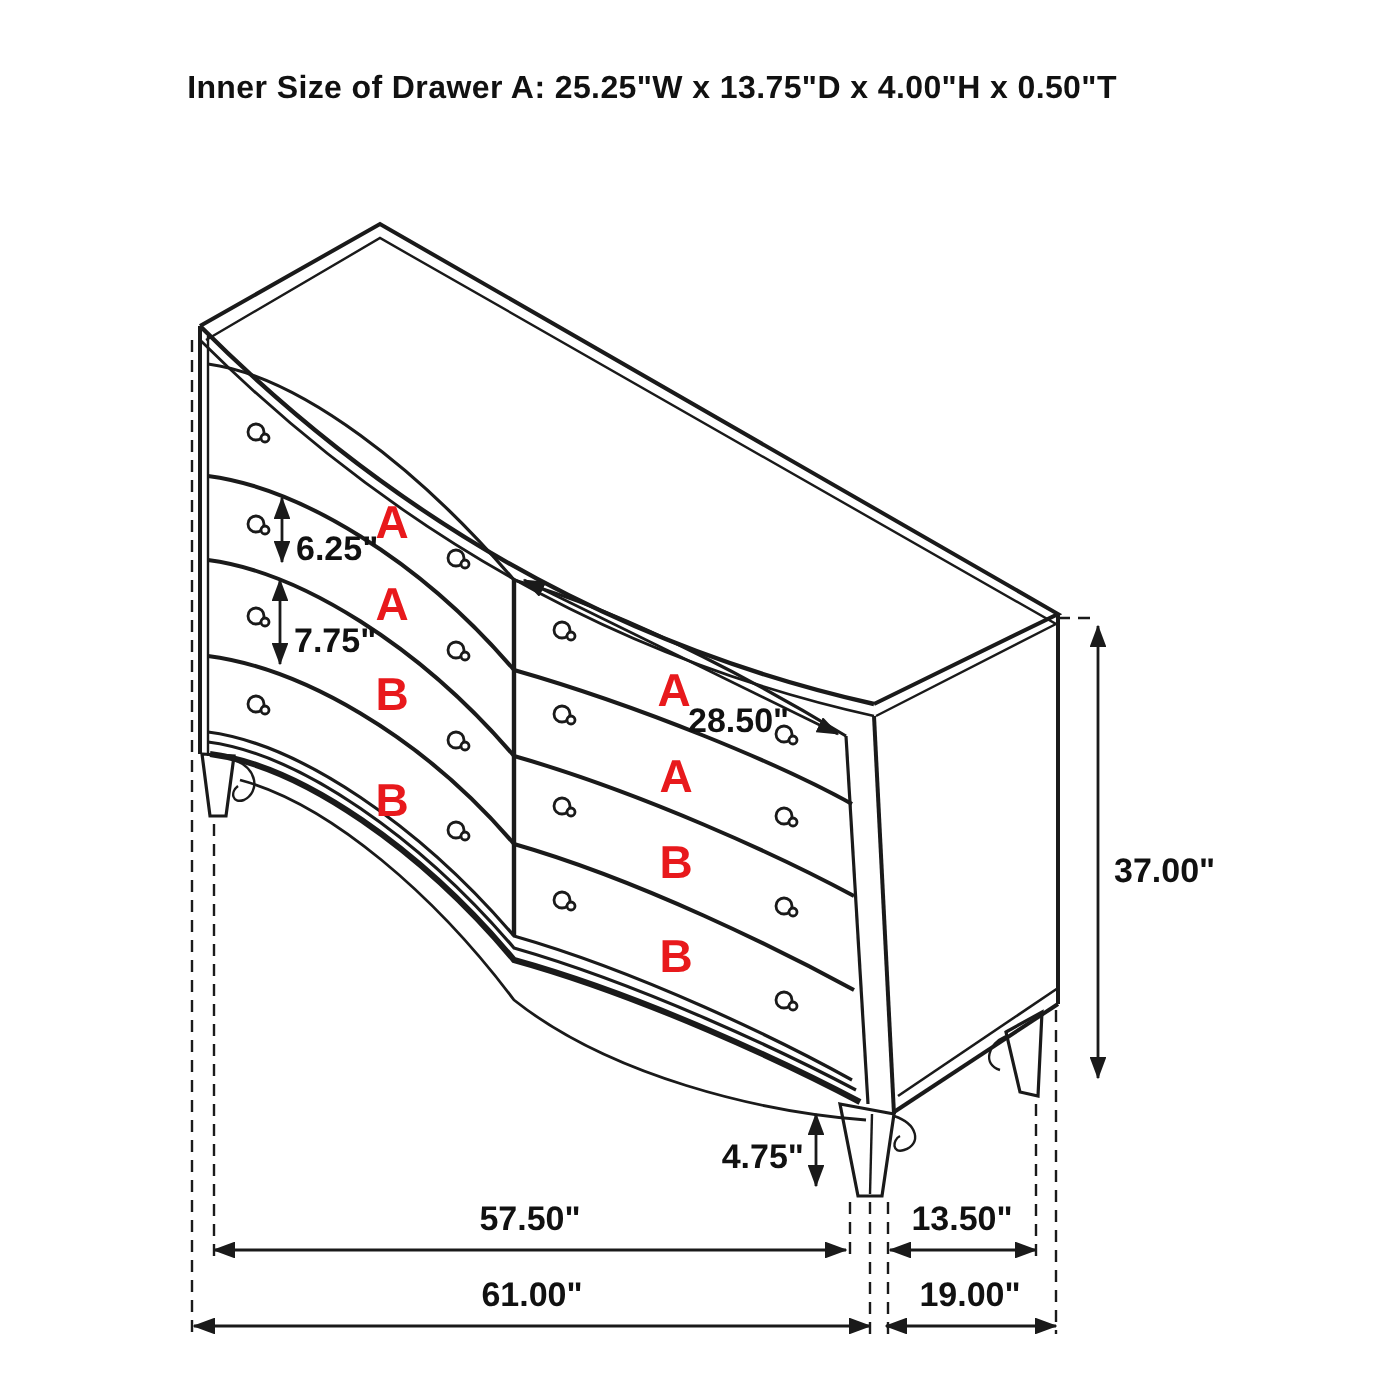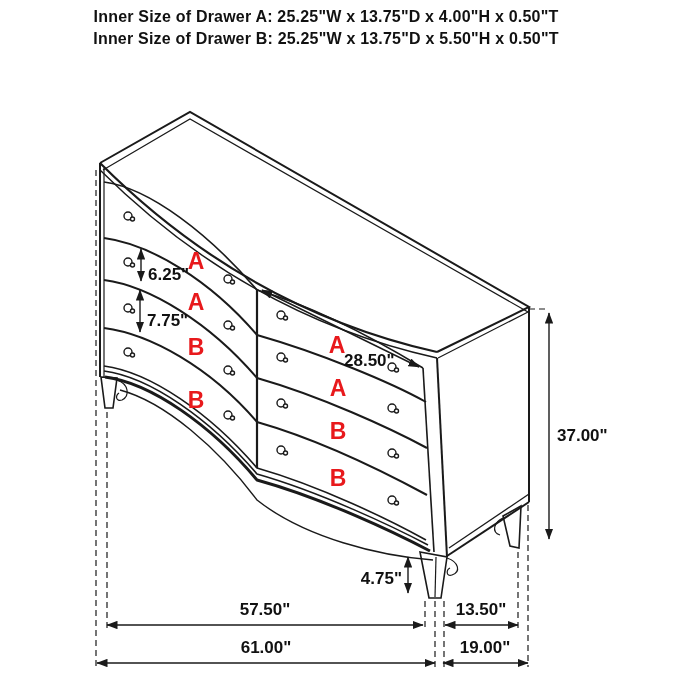--- a/index.html
+++ b/index.html
@@ -1,34 +1,33 @@
 <!DOCTYPE html>
 <html><head>
 <meta charset="utf-8">
 <style>
   html,body{margin:0;padding:0;background:#ffffff;}
   body{width:700px;height:700px;position:relative;overflow:hidden;
        font-family:"Liberation Sans", sans-serif;}
   .title-block{position:absolute;top:6px;left:0;width:652px;text-align:center;}
   .title-line{font-size:16px;font-weight:bold;color:#111;line-height:22px;
-              letter-spacing:0.2px;white-space:nowrap;}
+              letter-spacing:0.2px;white-space:nowrap;margin-top:28px;}
   svg{position:absolute;top:0;left:0;}
   .dim-label{font-size:17px;font-weight:bold;fill:#111;}
   .drawer-letter{font-size:23px;font-weight:bold;fill:#e8191c;}
   .ln{stroke:#1a1a1a;fill:none;}
   .fillw{fill:#ffffff;stroke:none;}
   .dash{stroke:#1a1a1a;fill:none;stroke-width:1.2;stroke-dasharray:6 4;}
   .dim{stroke:#1a1a1a;fill:none;stroke-width:1.4;}
 </style>
 </head>
 <body>
 
 <div class="title-block">
   <div class="title-line">Inner Size of Drawer A: 25.25"W x 13.75"D x 4.00"H x 0.50"T</div>
-  <div class="title-line">Inner Size of Drawer B: 25.25"W x 13.75"D x 5.50"H x 0.50"T</div>
 </div>
 
 <svg width="700" height="700" viewBox="0 0 700 700">
   <defs>
     <marker id="arr" viewBox="0 0 8 6" refX="7.5" refY="3" markerWidth="8" markerHeight="6" orient="auto-start-reverse">
       <path d="M0,0 L8,3 L0,6 Z" fill="#1a1a1a"></path>
     </marker>
   </defs>
 
   <g>

